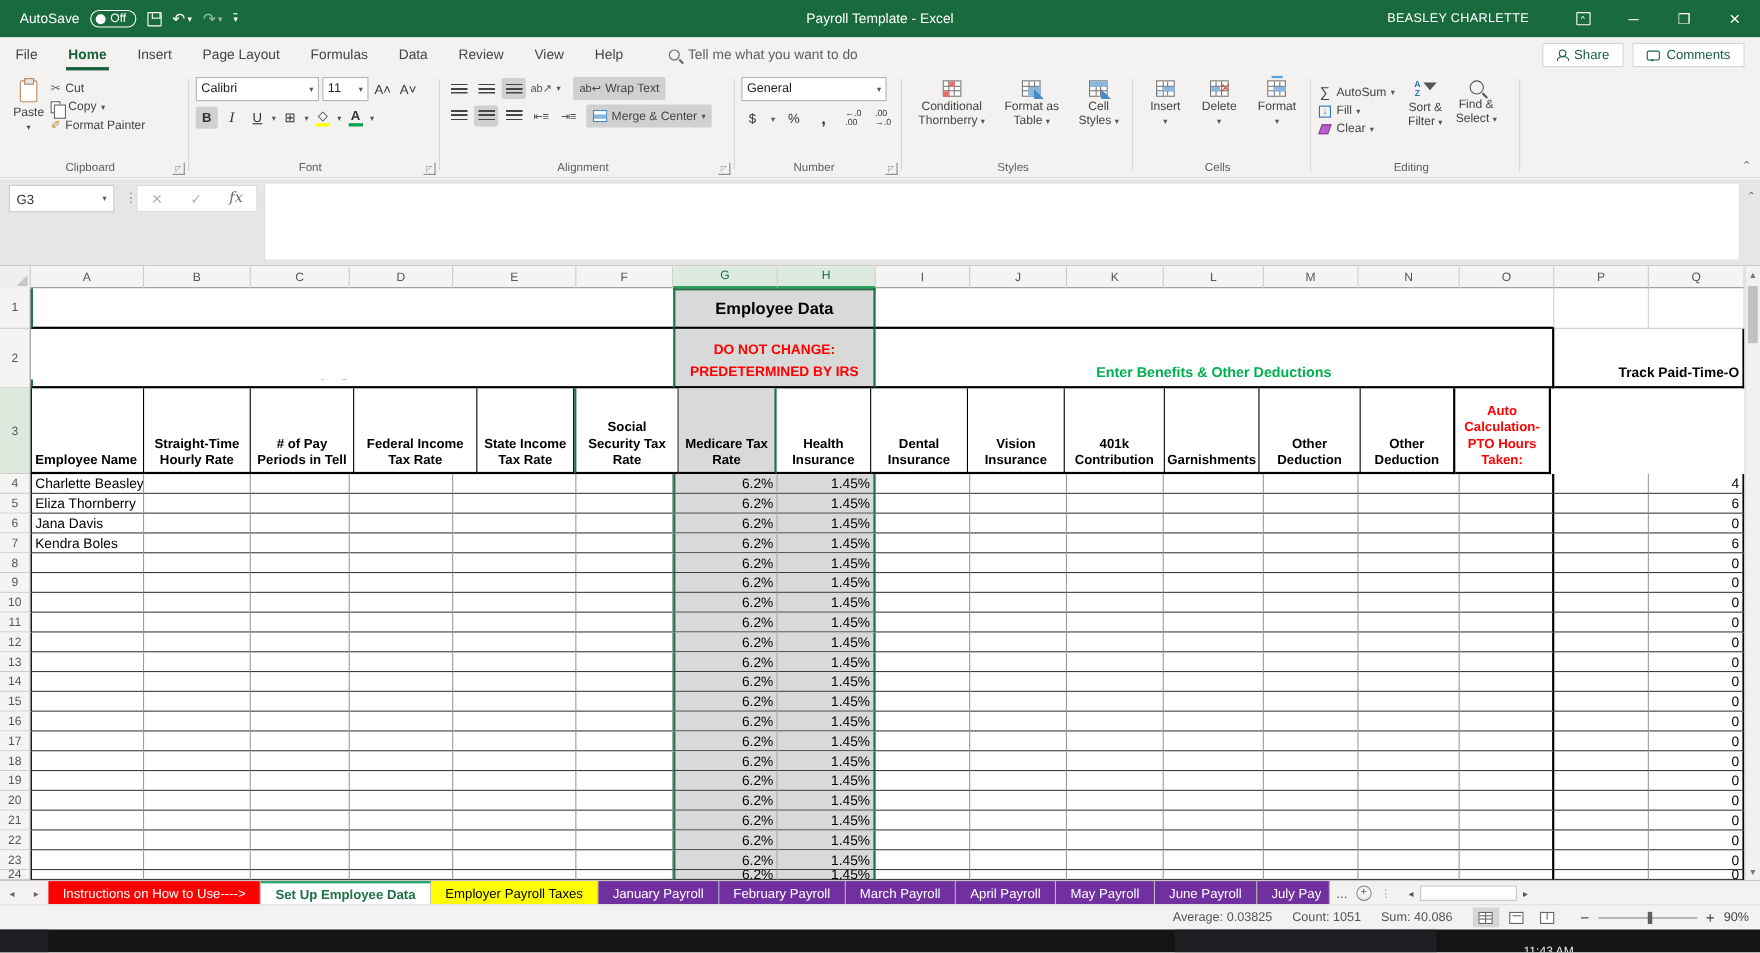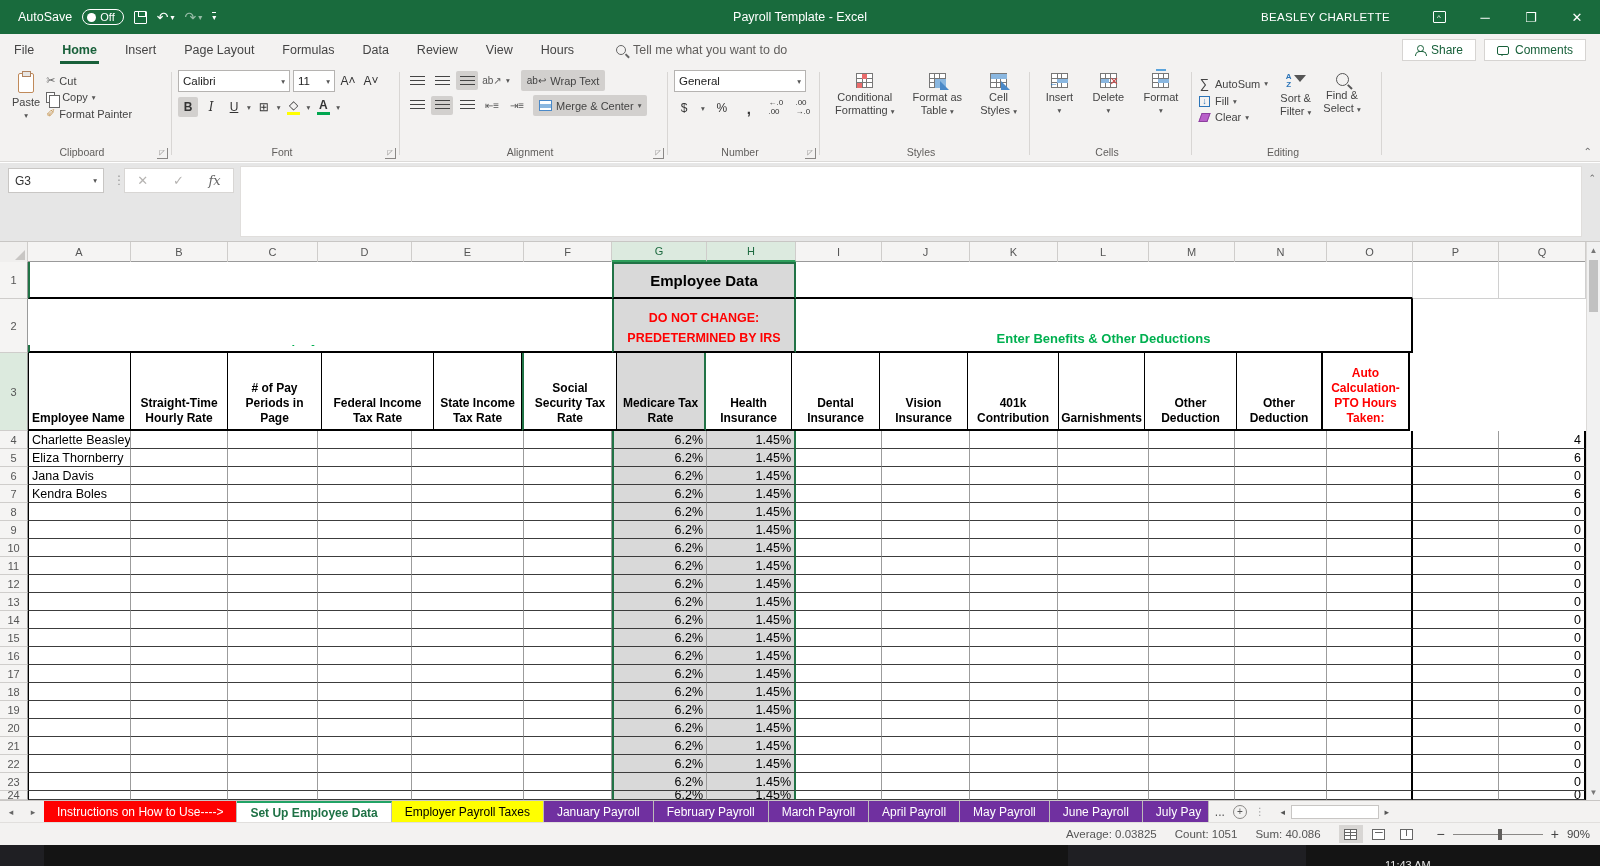--- a/index.html
+++ b/index.html
@@ -174,21 +174,21 @@
   <div id="menurow">
     <div id="menu-tabs" style="display:flex;">
         <div class="mtab">File</div>
         <div class="mtab active">Home</div>
         <div class="mtab">Insert</div>
         <div class="mtab">Page Layout</div>
         <div class="mtab">Formulas</div>
         <div class="mtab">Data</div>
         <div class="mtab">Review</div>
         <div class="mtab">View</div>
-        <div class="mtab">Hours</div>
+        <div class="mtab">Help</div>
       </div>
     <div class="tellme">
       <span class="mag"></span>
       <span>Tell me what you want to do</span>
     </div>
     <div class="mr-right">
       <div class="pill-btn">
           <span class="person-ic"></span>
           <span>Share</span>
         </div>
@@ -321,21 +321,21 @@
       <div class="glabel">Number</div>
       <div class="dlg">◿</div>
     </div>
 
     <div class="rgroup" style="width:210px; justify-content:space-around;">
       <div class="bigbtn">
         <span class="grid-ic">
             <span class="cfmark" style="left:5px;top:0;width:5px;height:5px;"></span>
             <span class="cfmark" style="left:0;top:9px;width:5px;height:5px;"></span>
           </span>
-        <span><span>Conditional</span><br><span>Formatting</span> <span class="ddv">▾</span></span>
+        <span><span>Conditional</span><br><span>Thornberry</span> <span class="ddv">▾</span></span>
       </div>
       <div class="bigbtn">
         <span class="grid-ic table-brush">
             <span class="cellmark" style="left:5px;top:5px;width:11px;height:9px;"></span>
           </span>
         <span><span>Format as</span><br><span>Table</span> <span class="ddv">▾</span></span>
       </div>
       <div class="bigbtn">
         <span class="grid-ic table-brush">
             <span class="cellmark" style="left:0;top:0;width:16px;height:5px;"></span>
@@ -461,26 +461,27 @@
           <div class="cell" style="width: 87px; border-bottom: 1px solid rgb(208, 208, 208); border-right: 1px solid rgb(208, 208, 208);"></div>
         </div>
         <div class="grow" style="height: 54px;">
           <div class="rnum">2</div>
           <div class="cell bold ctr greentx" style="width: 584px; font-size: 13px; border-left: 2px solid rgb(33, 115, 70); border-bottom: 2px solid rgb(0, 0, 0); border-right: none; align-items: flex-end; padding-bottom: 5px; margin-top: 46px;">Enter Employee Information</div>
           <div class="cell gray bold ctr redtx" style="width: 184px; font-size: 12.5px; border-left: 2px solid rgb(33, 115, 70); border-right: 2px solid rgb(33, 115, 70); border-bottom: 2px solid rgb(0, 0, 0); flex-direction: column; justify-content: flex-end; line-height: 1.6; padding-bottom: 3px;">
             <div>DO NOT CHANGE:</div>
             <div>PREDETERMINED BY IRS</div>
           </div>
           <div class="cell bold ctr greentx" style="width: 617px; font-size: 13px; border-bottom: 2px solid rgb(0, 0, 0); border-right: 2px solid rgb(0, 0, 0); align-items: flex-end; padding-bottom: 5px;">Enter Benefits &amp; Other Deductions</div>
+          <div class="cell bold" style="width: 173px; font-size: 12.5px; border-bottom: 2px solid rgb(0, 0, 0); border-right: 2px solid rgb(0, 0, 0); align-items: flex-end; padding-bottom: 5px; justify-content: flex-end;">Track Paid-Time-O</div>
         </div>
         <div class="grow" style="height: 78px;">
           <div class="rnum sel" style="background: rgb(220, 234, 222);">3</div>
           <div class="cell hdrcell bold" style="width: 103px; border-bottom: 2px solid rgb(0, 0, 0); border-left: 1px solid rgb(0, 0, 0); justify-content: flex-start;">Employee  Name</div>
           <div class="cell hdrcell bold ctr" style="width: 97px; border-bottom: 2px solid rgb(0, 0, 0);">Straight-Time Hourly Rate</div>
-          <div class="cell hdrcell bold ctr" style="width: 94px; border-bottom: 2px solid rgb(0, 0, 0);"># of Pay Periods in Page</div>
+          <div class="cell hdrcell bold ctr" style="width: 94px; border-bottom: 2px solid rgb(0, 0, 0);"># of Pay Periods in Tell</div>
           <div class="cell hdrcell bold ctr" style="width: 112px; border-bottom: 2px solid rgb(0, 0, 0);">Federal Income Tax Rate</div>
           <div class="cell hdrcell bold ctr" style="width: 88px; border-bottom: 2px solid rgb(0, 0, 0);">State Income Tax Rate</div>
           <div class="cell hdrcell bold ctr" style="width: 95px; border-bottom: 2px solid rgb(0, 0, 0); border-left: 2px solid rgb(33, 115, 70); border-right: 1px solid rgb(0, 0, 0);">Social Security Tax Rate</div>
           <div class="cell hdrcell bold ctr gray" style="width: 89px; border-bottom: 2px solid rgb(0, 0, 0); border-right: 2px solid rgb(33, 115, 70);">Medicare Tax Rate</div>
           <div class="cell hdrcell bold ctr" style="width: 86px; border-bottom: 2px solid rgb(0, 0, 0);">Health Insurance</div>
           <div class="cell hdrcell bold ctr" style="width: 88px; border-bottom: 2px solid rgb(0, 0, 0);">Dental Insurance</div>
           <div class="cell hdrcell bold ctr" style="width: 88px; border-bottom: 2px solid rgb(0, 0, 0);">Vision Insurance</div>
           <div class="cell hdrcell bold ctr" style="width: 91px; border-bottom: 2px solid rgb(0, 0, 0);">401k Contribution</div>
           <div class="cell hdrcell bold ctr" style="width: 86px; border-bottom: 2px solid rgb(0, 0, 0);">Garnishments</div>
           <div class="cell hdrcell bold ctr" style="width: 92px; border-bottom: 2px solid rgb(0, 0, 0);">Other Deduction</div>

